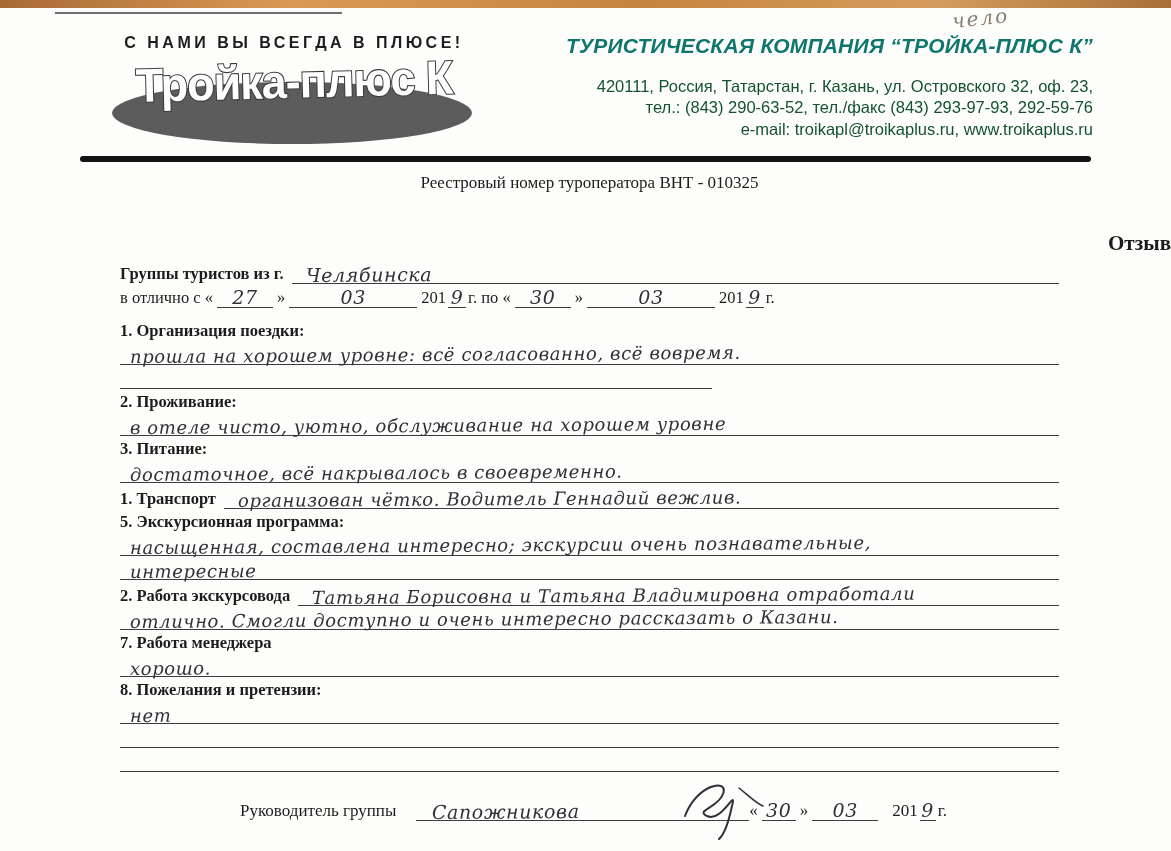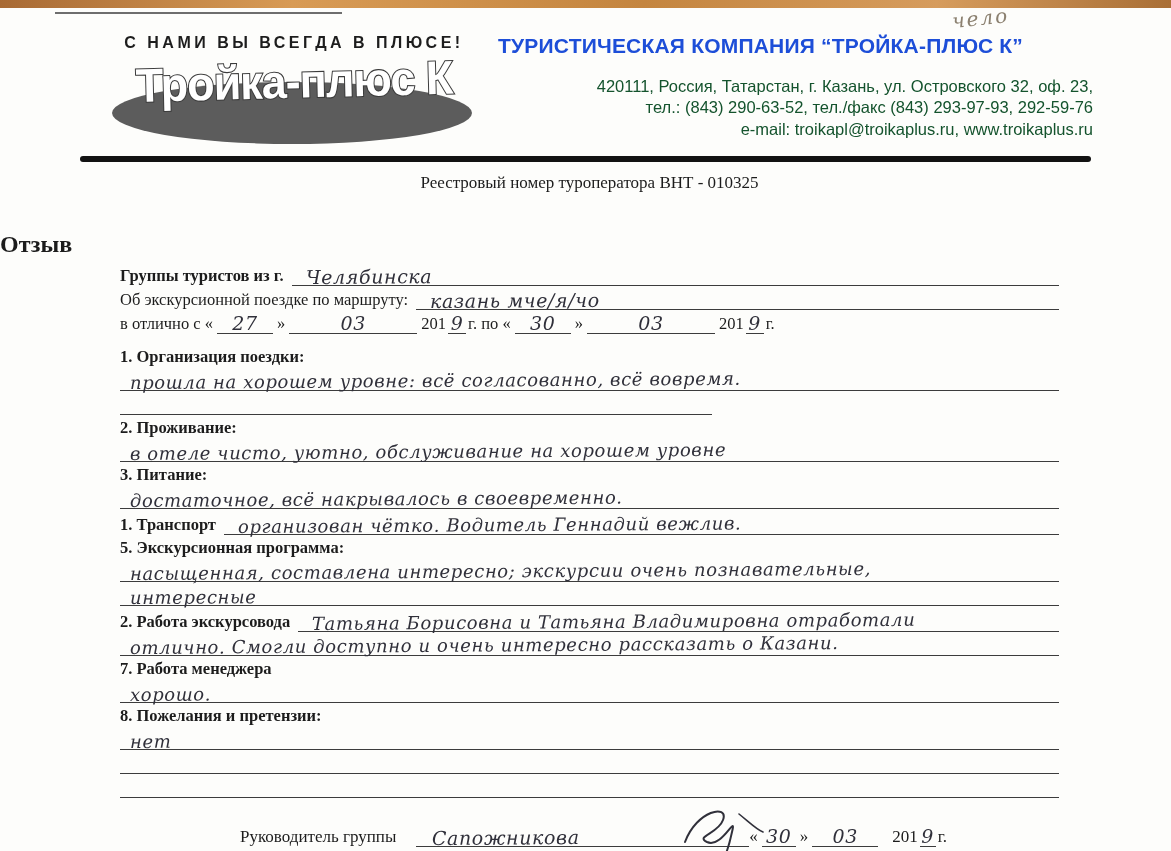--- a/index.html
+++ b/index.html
@@ -29,26 +29,26 @@
                   background:#5c5c5c; border-radius:50%; }
   .logo-text {
     position:absolute; left:0; right:0; top:0; text-align:center;
     font-size:45px; font-weight:bold; letter-spacing:-1px; color:#ffffff;
     transform:rotate(-1.5deg) scaleY(1.05);
     -webkit-text-stroke:2px #3b3b3b; paint-order:stroke fill;
     text-shadow:0 0 1px #444;
     font-family:"Liberation Sans", sans-serif; white-space:nowrap;
   }
   .company { flex:1; margin-top:0; }
-  .company-name { font-size:21px; font-weight:bold; text-align:left;
-                  letter-spacing:0.2px; white-space:nowrap; color:#1d4ed8; }
+  .company-name { font-size:21px; font-weight:bold; text-align:right;
+                  letter-spacing:0.2px; white-space:nowrap; color:#0f766e;font-style:italic; }
   .company-addr { font-size:16.5px; line-height:1.3; text-align:right; margin-top:18px; color:#14532d; }
   .divider { margin:10px 80px 0; height:6px; background:#121212; border-radius:3px; }
   .registry { text-align:center; font-size:17px; margin-top:11px;padding-left:8px; }
-  .form-title { text-align:left; font-size:24px; font-weight:bold; margin-top:38px; }
+  .form-title { text-align:right; font-size:21px; font-weight:bold; margin-top:38px; }
   
   .form { margin:4px 112px 0 120px; font-size:16.5px; }
   .row { display:flex; align-items:flex-end; min-height:24px; }
   .lbl-b { font-weight:bold; white-space:nowrap; }
   .lbl-r { white-space:nowrap; }
   .fill { flex:1; border-bottom:1.6px solid #3c3c3c; margin-left:8px;
           display:flex; align-items:flex-end; padding-left:14px; position:relative; }
   .hw { font-family:"DejaVu Serif", serif; font-style:italic; font-size:19px;
         color:#30303a; letter-spacing:0.6px; white-space:nowrap;
         transform:translateY(3px) rotate(-0.4deg); transform-origin:left bottom; }
@@ -103,26 +103,20 @@
   <div class="form-title">Отзыв</div>
 
   <div class="form">
     <div class="row">
       <span class="lbl-b">Группы туристов из г.</span>
       <span class="fill">
         <span class="hw">Челябинска</span>
       </span>
     </div>
     <div class="row">
-      <span class="lbl-r">Об экскурсионной поездке по маршруту:</span>
-      <span class="fill">
-        <span class="hw">казань      мче/я/чо</span>
-      </span>
-    </div>
-    <div class="row">
       <span class="ptxt">в отлично с «</span>
       <span class="slot" style="width:56px"><span class="hw">27</span></span>
       <span class="ptxt">»</span>
       <span class="slot" style="width:128px"><span class="hw">03</span></span>
       <span class="ptxt">201</span>
       <span class="slot" style="width:18px;margin:0 2px"><span class="hw">9</span></span>
       <span class="ptxt">г. по «</span>
       <span class="slot" style="width:56px"><span class="hw">30</span></span>
       <span class="ptxt">»</span>
       <span class="slot" style="width:128px"><span class="hw">03</span></span>

